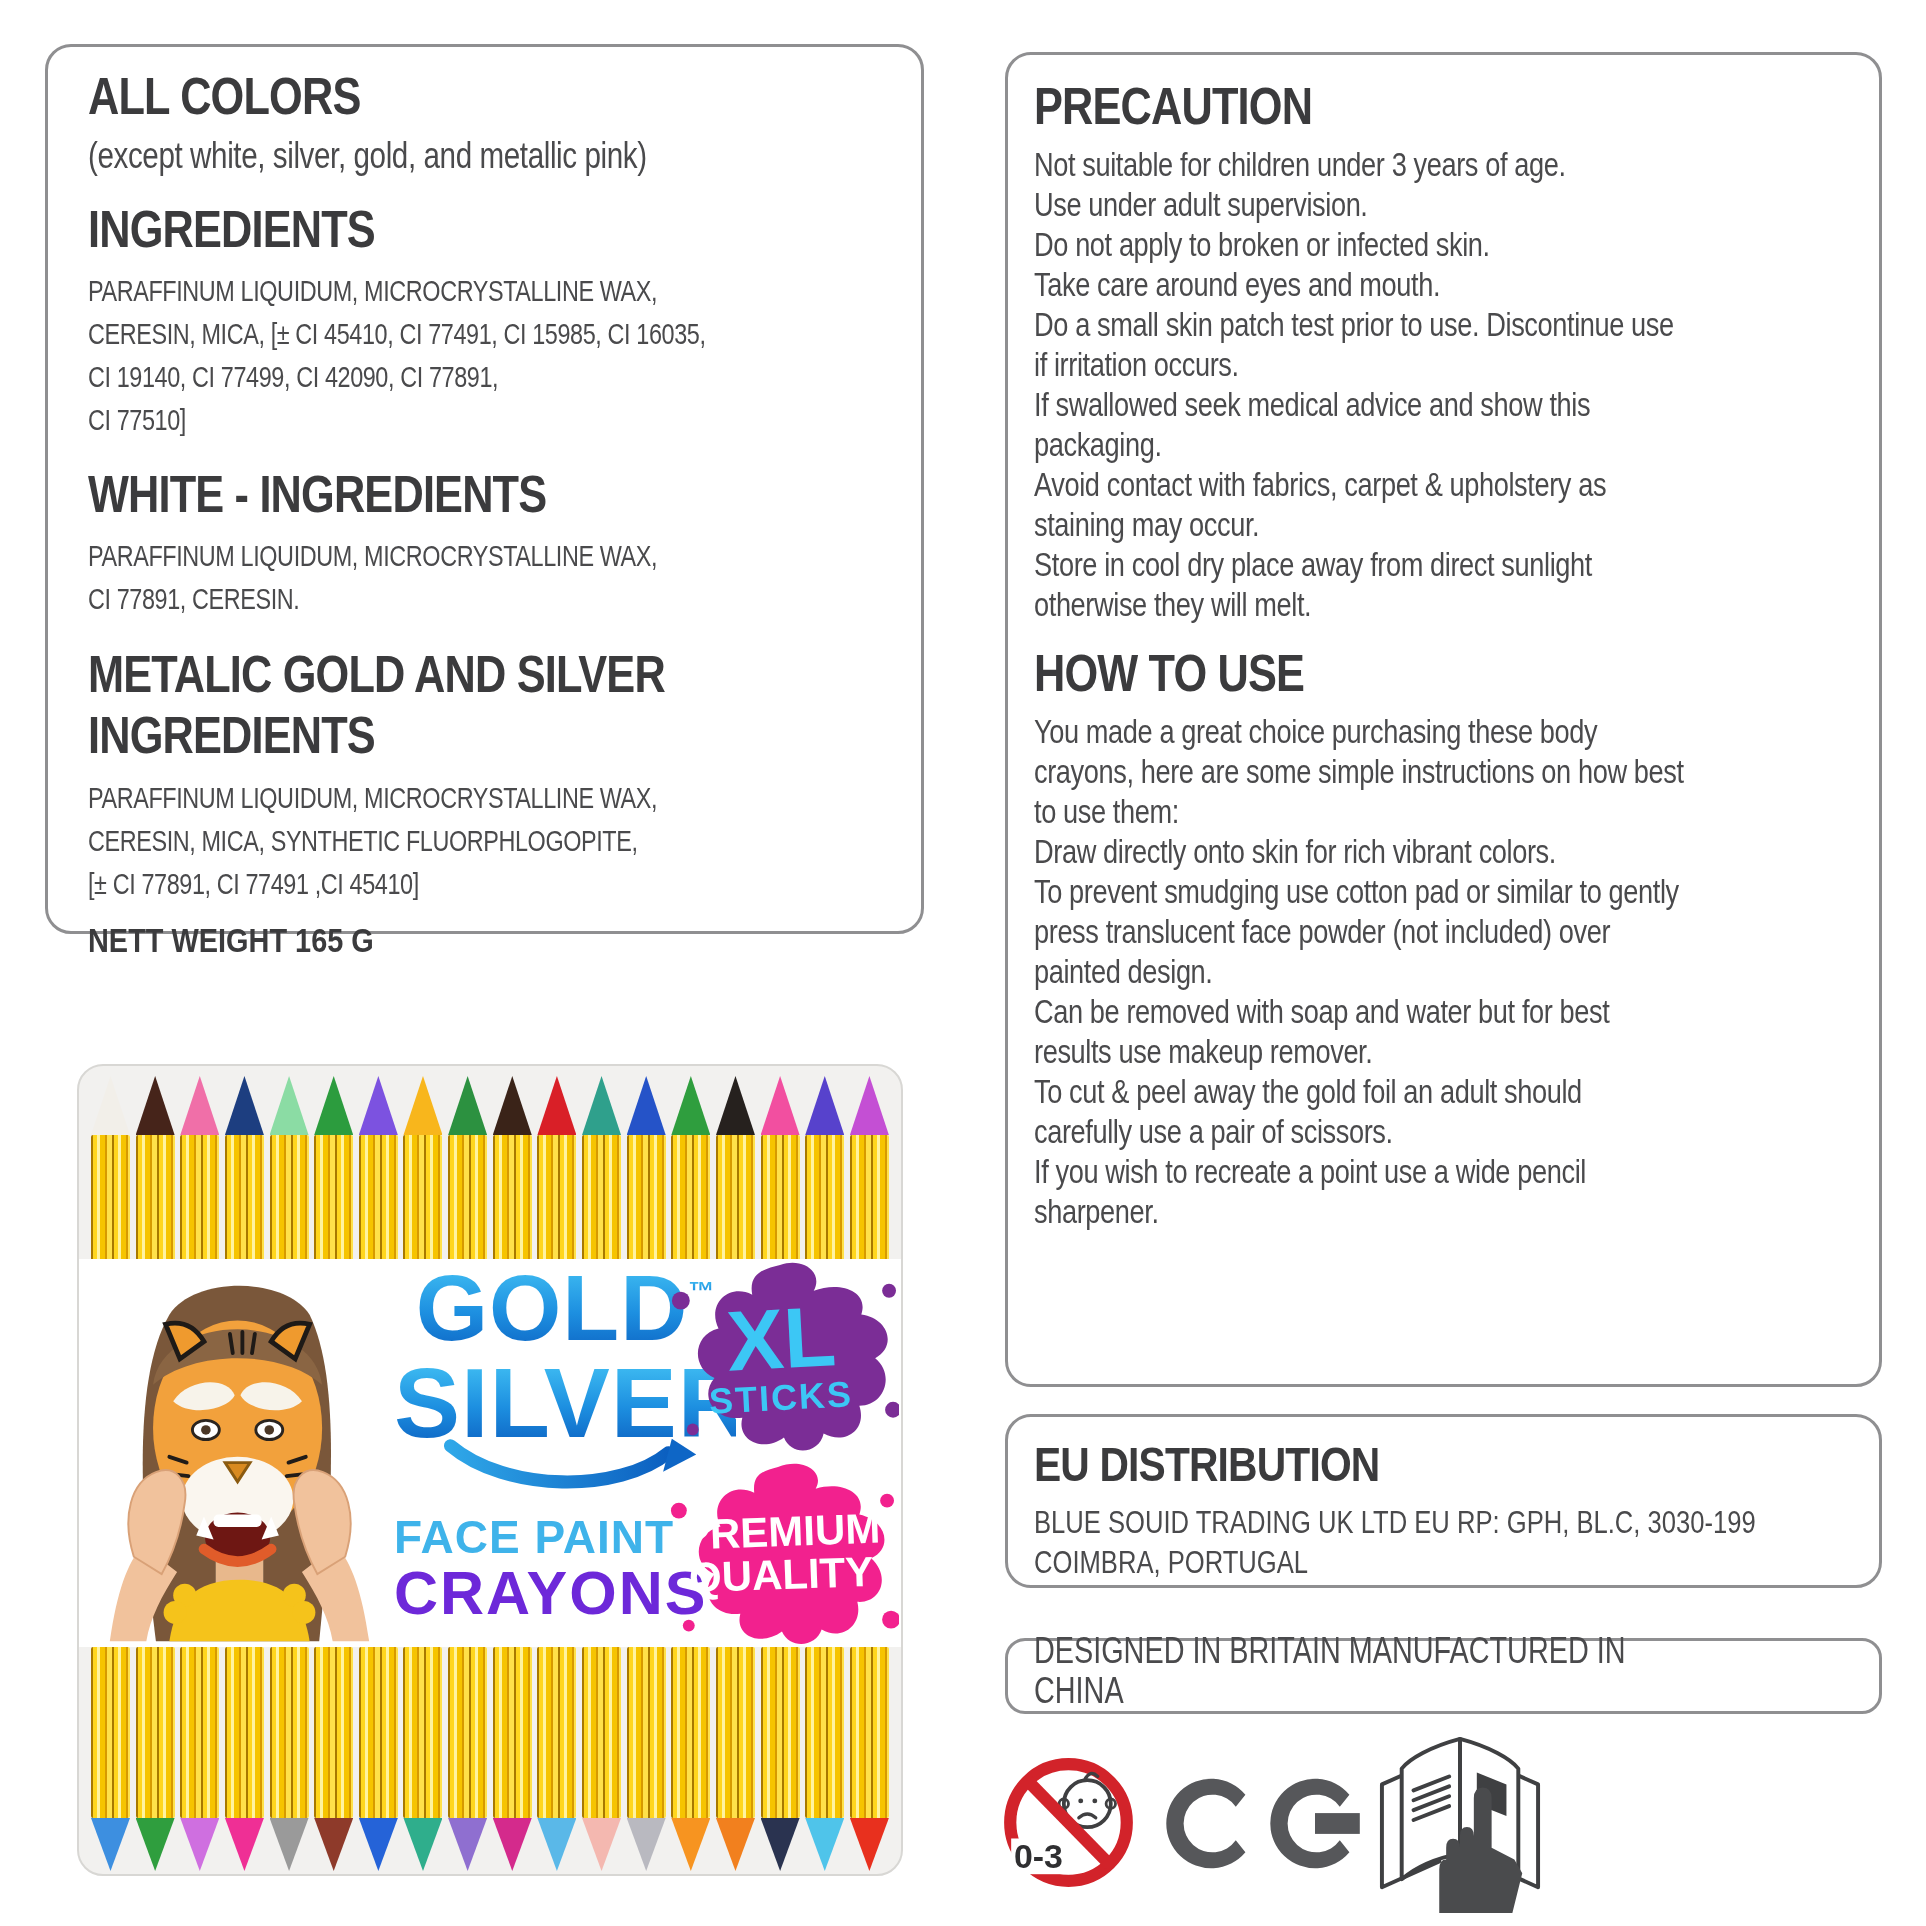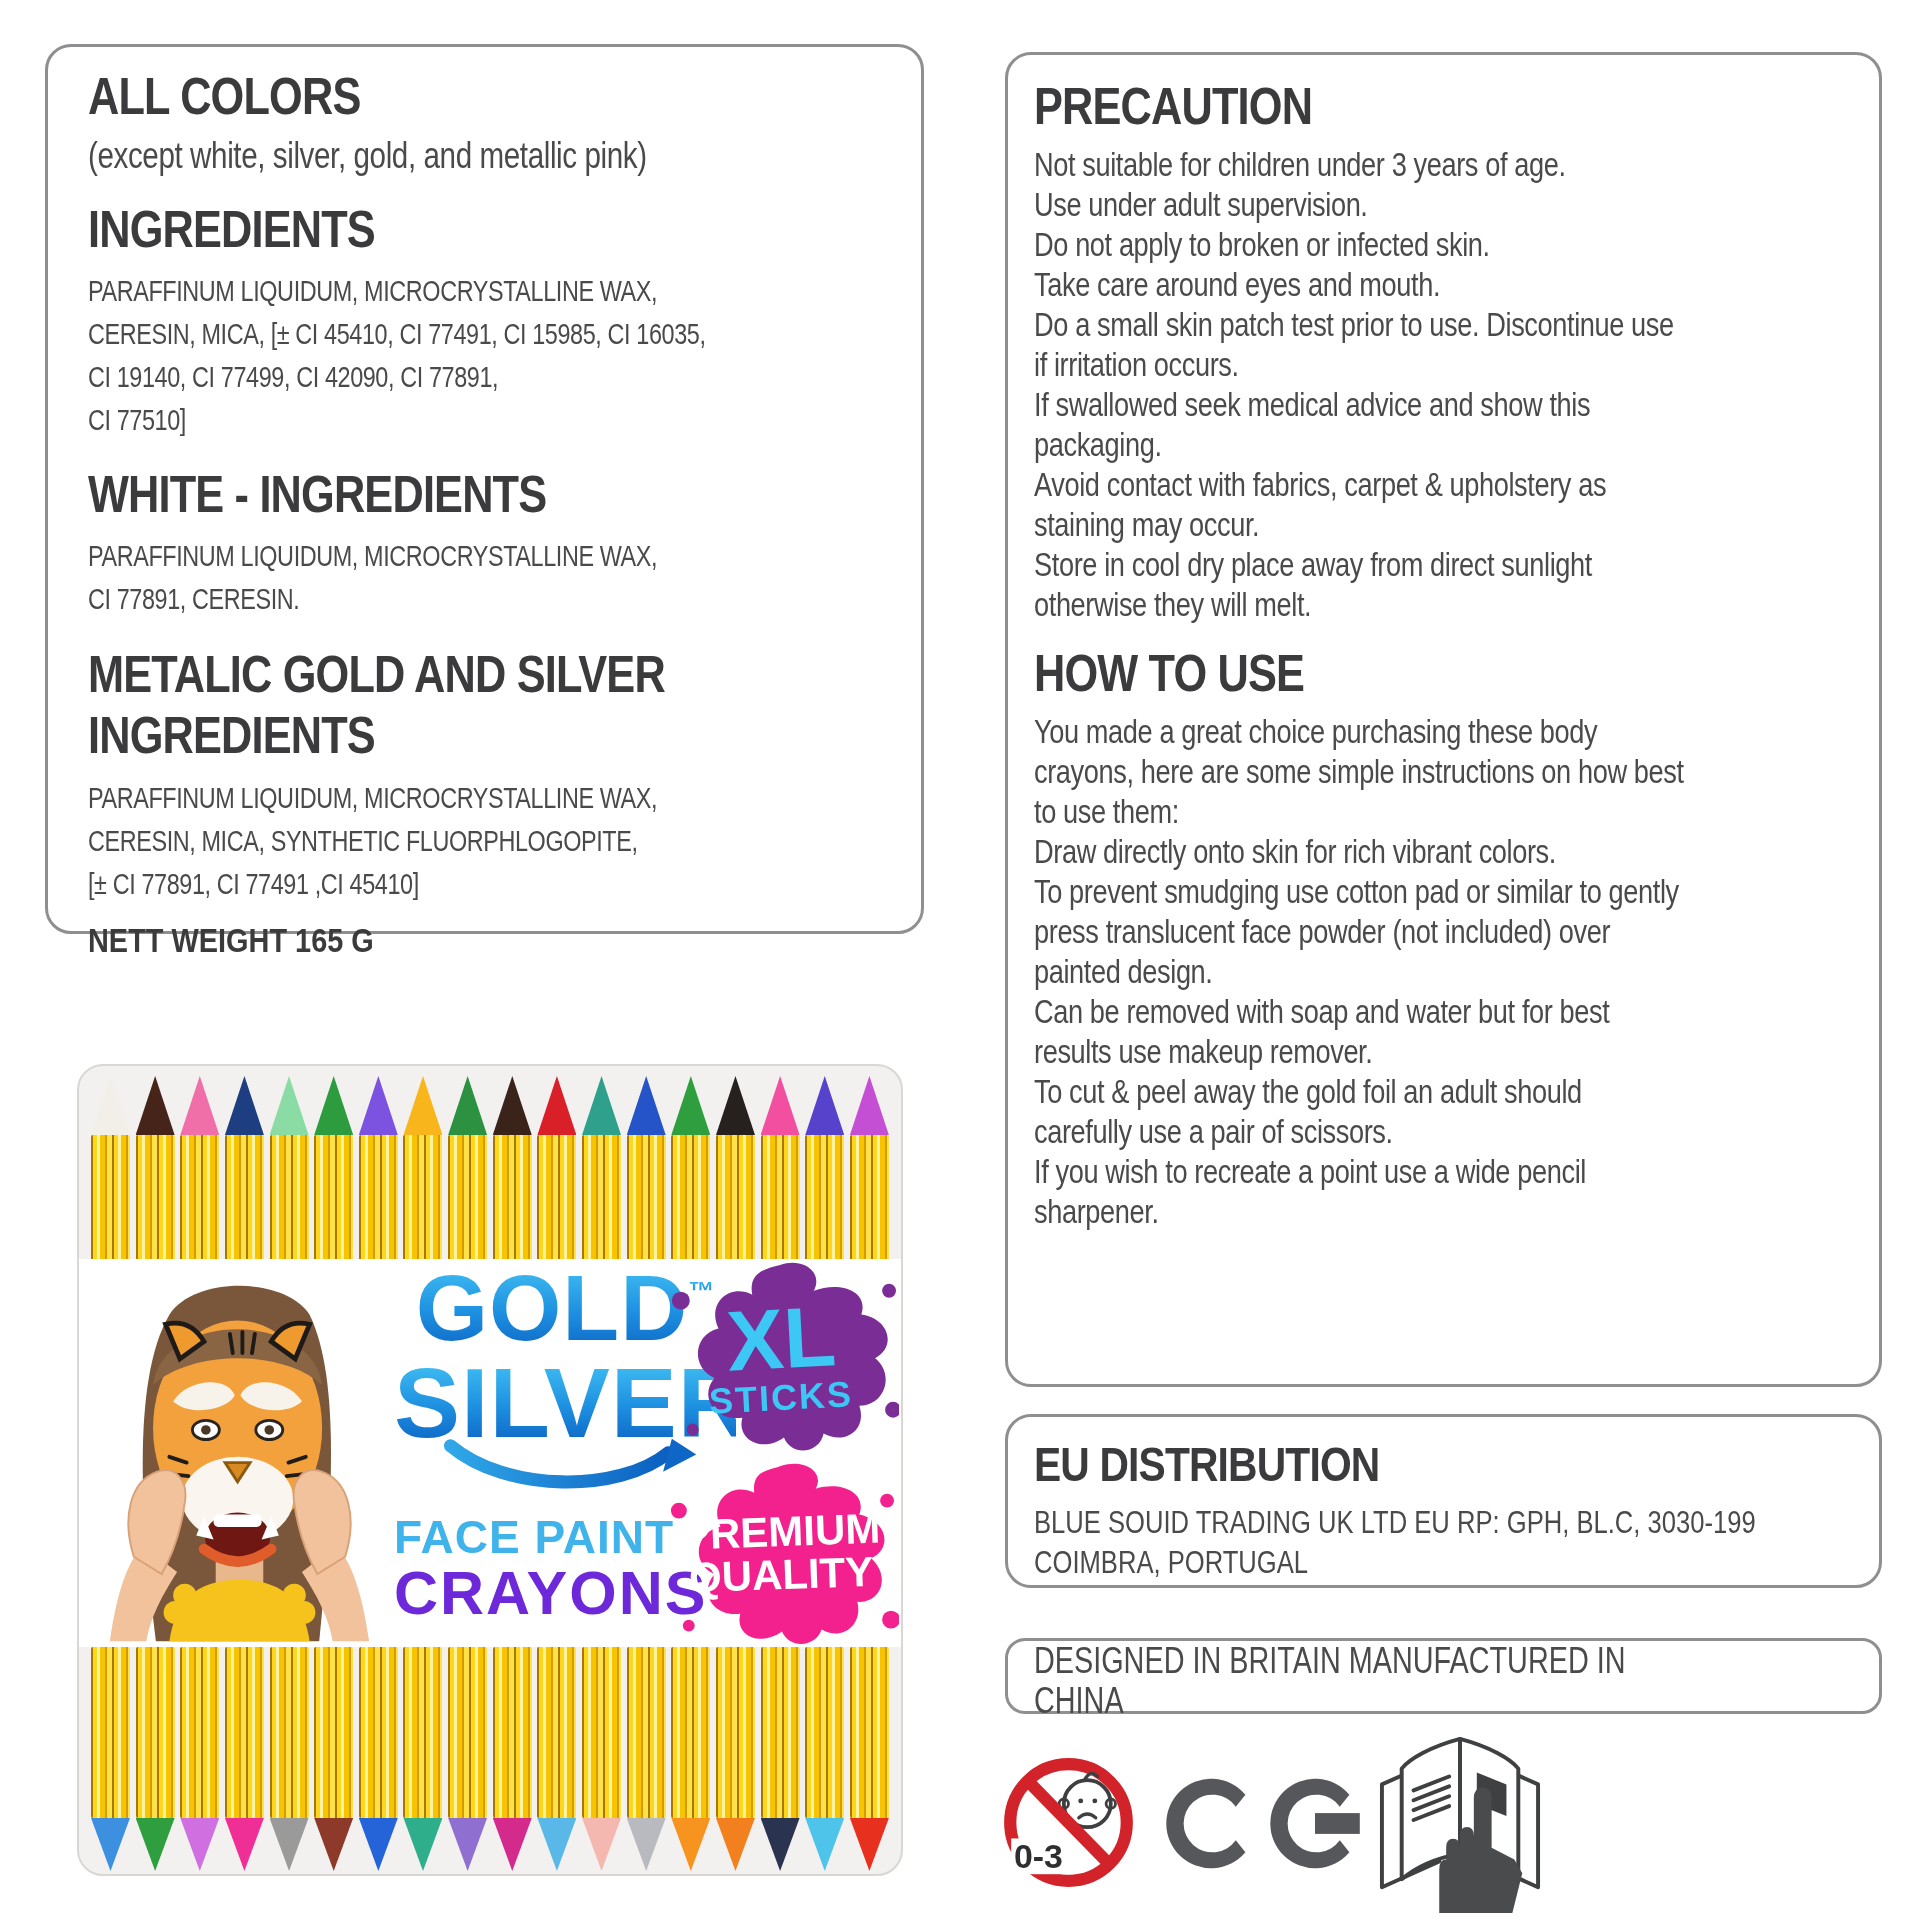--- a/index.html
+++ b/index.html
@@ -33,21 +33,21 @@
   #left-box .h1:first-child{margin-top:0;}
   #left-box .capstxt, #left-box .bodytxt{margin-top:10px;}
   .nett{font-size:34px;font-weight:bold;color:#3b3b3d;margin-top:16px;}
   
   #right-box{left:1005px;top:52px;width:877px;height:1335px;padding:22px 26px;}
   #right-box .h1{margin-top:20px;}
   #right-box .h1:first-child{margin-top:0;}
   #right-box .bodytxt{margin-top:8px;}
   #eu-box{left:1005px;top:1414px;width:877px;height:174px;padding:18px 26px;}
   #eu-box .bodytxt{margin-top:8px;font-size:32px;letter-spacing:0;}
-  #origin-box{left:1005px;top:1638px;width:877px;height:76px;padding:0 26px;display:flex;align-items:flex-start;border-radius:20px;}
+  #origin-box{left:1005px;top:1638px;width:877px;height:76px;padding:0 26px;display:flex;align-items:flex-end;border-radius:20px;}
   #origin-box .bodytxt{font-size:36px;letter-spacing:0;}
   
   .icon-abs{position:absolute;}
   
   #tray{
     position:absolute;left:77px;top:1064px;width:822px;height:808px;
     background:#f2f1ef;border:2px solid #d8d7d4;border-radius:26px;overflow:hidden;
   }
   .crayon-row{
     position:absolute;left:12px;right:12px;display:flex;justify-content:space-between;

